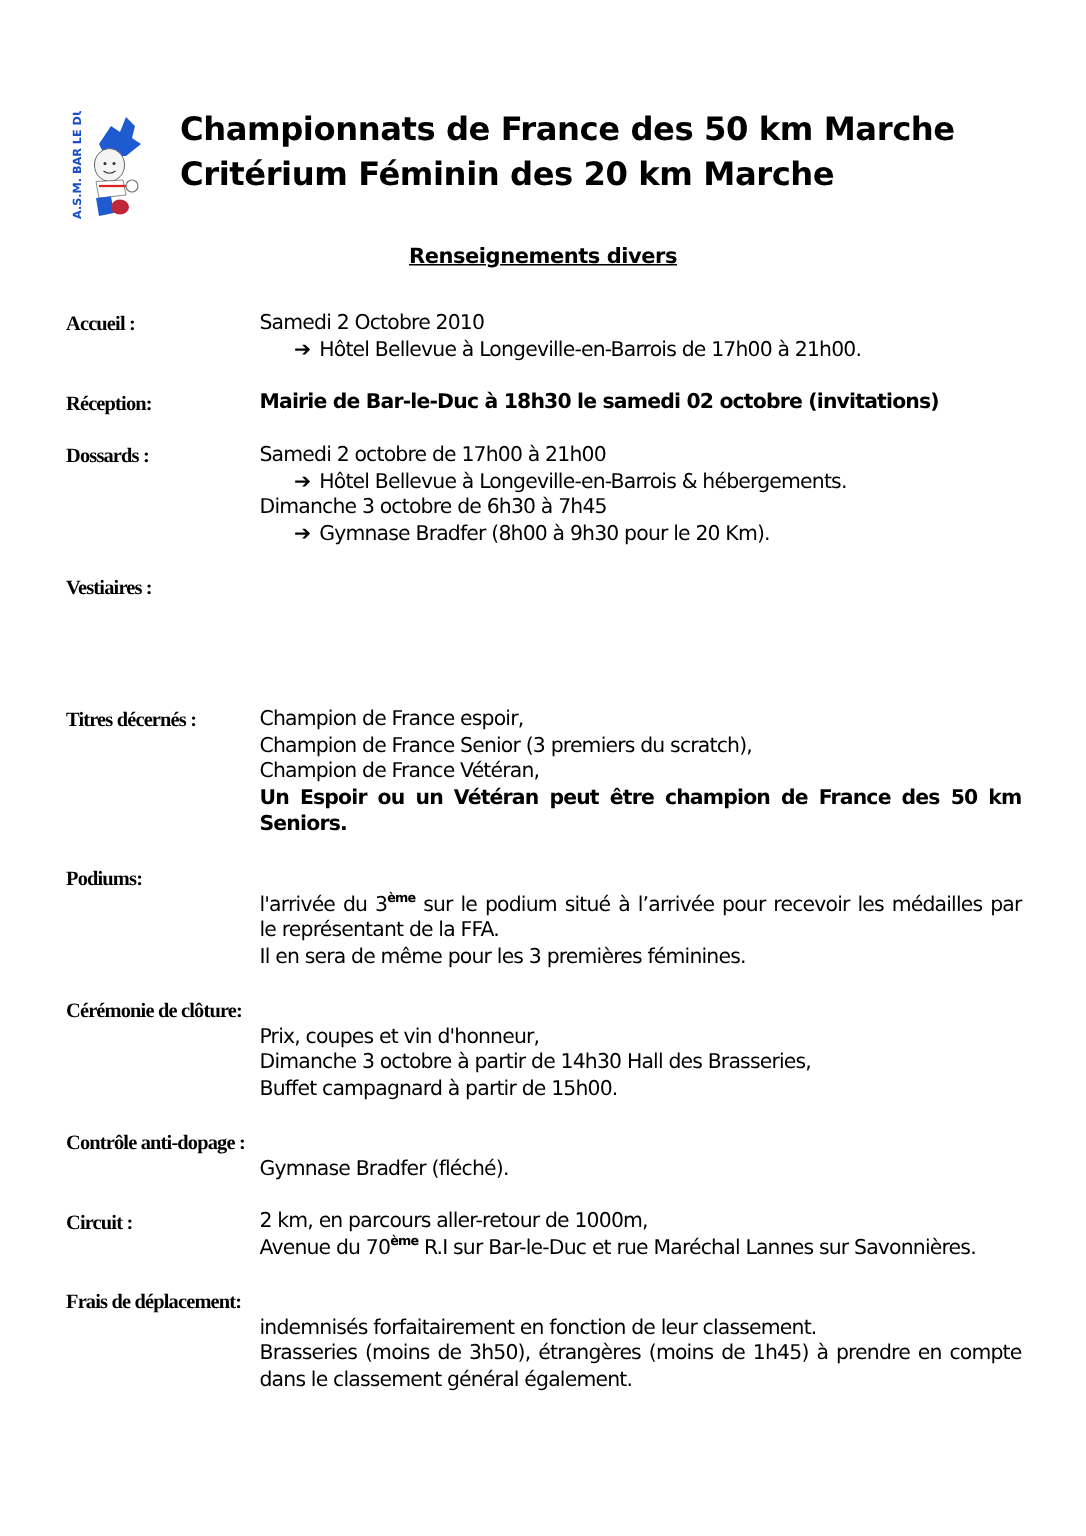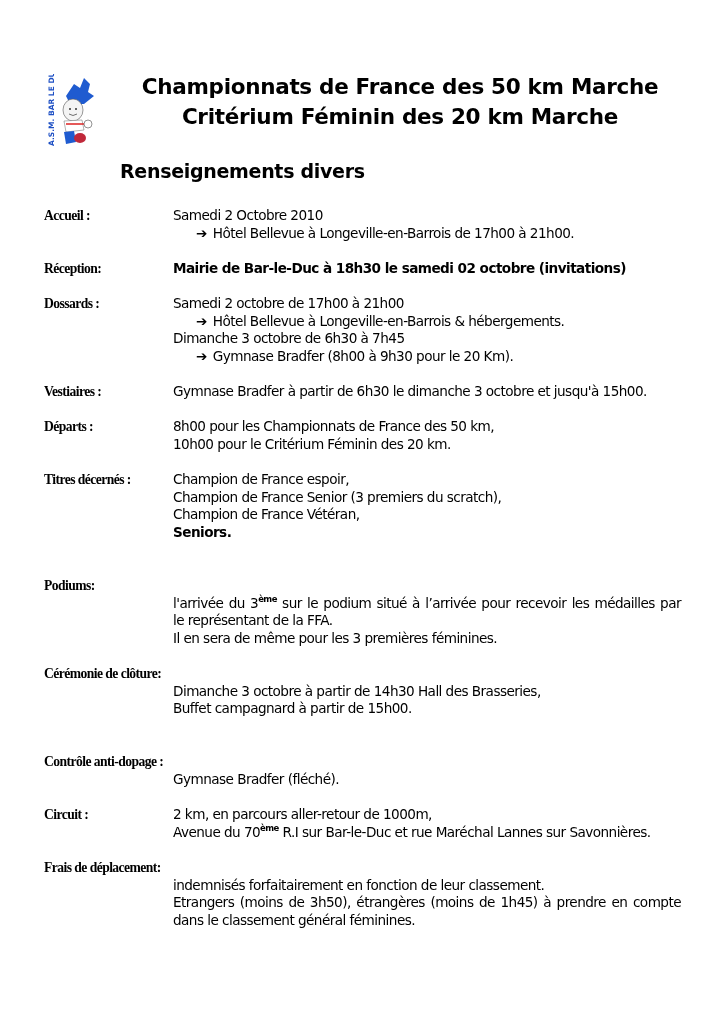--- a/index.html
+++ b/index.html
@@ -2,28 +2,28 @@
 <html><head>
 <meta charset="utf-8">
 <style>
   html, body { margin: 0; padding: 0; background: #ffffff; }
   body {
     width: 724px; height: 1024px; position: relative; overflow: hidden;
     font-family: "DejaVu Sans", "Liberation Sans", sans-serif;
     color: #000000;
   }
   .logo { position: absolute; left: 44px; top: 74px; width: 52px; height: 74px; }
-  .title-block { position: absolute; left: 120px; top: 72px; width: 560px; text-align: center; }
+  .title-block { position: absolute; left: 120px; top: 72px; width: 560px; text-align: left; }
   .title-line {
     font-family: "DejaVu Sans", sans-serif; font-weight: bold;
     font-size: 21.5px; line-height: 30px; letter-spacing: -0.3px; white-space: nowrap;
   }
   .subtitle {
-    position: absolute; left: 120px; top: 157px; width: 484px; 
-    font-weight: bold; font-size: 19px; line-height: 28px; letter-spacing: -0.3px;
+    position: absolute; left: 120px; top: 157px; width: 484px; text-align: center;
+    font-weight: bold; font-size: 14px; line-height: 28px; letter-spacing: -0.3px; text-decoration: underline;
   }
   .section { position: absolute; left: 44px; width: 640px; font-size: 13.6px; letter-spacing: -0.55px; }
   .row { position: relative; height: 17.5px; line-height: 17.5px; white-space: nowrap; }
   .label { position: absolute; left: 0; top: 0; font-weight: bold; font-family: Liberation Serif, serif; }
   .val { position: absolute; left: 129px; top: 0; }
   .val.ind { left: 152px; }
   .bold { font-weight: bold; text-align: center; }
   .arrow { display: inline-block; margin-right: 6px; font-weight: bold; }
   .just { position: absolute; left: 129px; width: 508px; text-align: justify; text-align-last: justify; }
   .nojust { position: absolute; left: 129px; }
@@ -83,44 +83,39 @@
       <span class="val">Dimanche 3 octobre de 6h30 à 7h45</span>
     </div>
   <div class="row">
       <span class="val ind"><span class="arrow">➔</span><span>Gymnase Bradfer (8h00 à 9h30 pour le 20 Km).</span></span>
     </div>
 </div>
 
 <div class="section" style="top:383px">
   <div class="row">
       <span class="label">Vestiaires :</span>
-      <span class="val">Gymnase Bradfer à partir de 6h30 le dimanche 3 octobre et jusqu'à 15h00.</span>
     </div>
 </div>
 
 <div class="section" style="top:418px">
-  <div class="row">
-      <span class="label">Départs :</span>
-      <span class="val">8h00 pour les Championnats de France des 50 km,</span>
-    </div>
-  <div class="row">
-      <span class="val">10h00 pour le Critérium Féminin des 20 km.</span>
-    </div>
 </div>
 
 <div class="section" style="top:471px">
   <div class="row">
       <span class="label">Titres décernés :</span>
       <span class="val">Champion de France espoir,</span>
     </div>
   <div class="row">
       <span class="val">Champion de France Senior (3 premiers du scratch),</span>
     </div>
   <div class="row">
       <span class="val">Champion de France Vétéran,</span>
+    </div>
+  <div class="row">
+      <span class="just bold">Un Espoir ou un Vétéran peut être champion de France des 50 km</span>
     </div>
   <div class="row">
       <span class="nojust bold">Seniors.</span>
     </div>
 </div>
 
 <div class="section" style="top:577px">
   <div class="row">
       <span class="label">Podiums:</span>
     </div>
@@ -131,20 +126,23 @@
       <span class="nojust">le représentant de la FFA.</span>
     </div>
   <div class="row">
       <span class="nojust">Il en sera de même pour les 3 premières féminines.</span>
     </div>
 </div>
 
 <div class="section" style="top:665px">
   <div class="row">
       <span class="label">Cérémonie de clôture:</span>
+    </div>
+  <div class="row">
+      <span class="val">Prix, coupes et vin d'honneur,</span>
     </div>
   <div class="row">
       <span class="val">Dimanche 3 octobre à partir de 14h30 Hall des Brasseries,</span>
     </div>
   <div class="row">
       <span class="val">Buffet campagnard à partir de 15h00.</span>
     </div>
 </div>
 
 <div class="section" style="top:753px">
@@ -167,18 +165,18 @@
 </div>
 
 <div class="section" style="top:859px">
   <div class="row">
       <span class="label">Frais de déplacement:</span>
     </div>
   <div class="row">
       <span class="nojust">indemnisés forfaitairement en fonction de leur classement.</span>
     </div>
   <div class="row">
-      <span class="just">Etrangers (moins de 3h50), étrangères (moins de 1h45) à prendre en compte</span>
+      <span class="just">Brasseries (moins de 3h50), étrangères (moins de 1h45) à prendre en compte</span>
     </div>
   <div class="row">
-      <span class="nojust">dans le classement général féminines.</span>
+      <span class="nojust">dans le classement général également.</span>
     </div>
 </div>
 
 </body></html>

